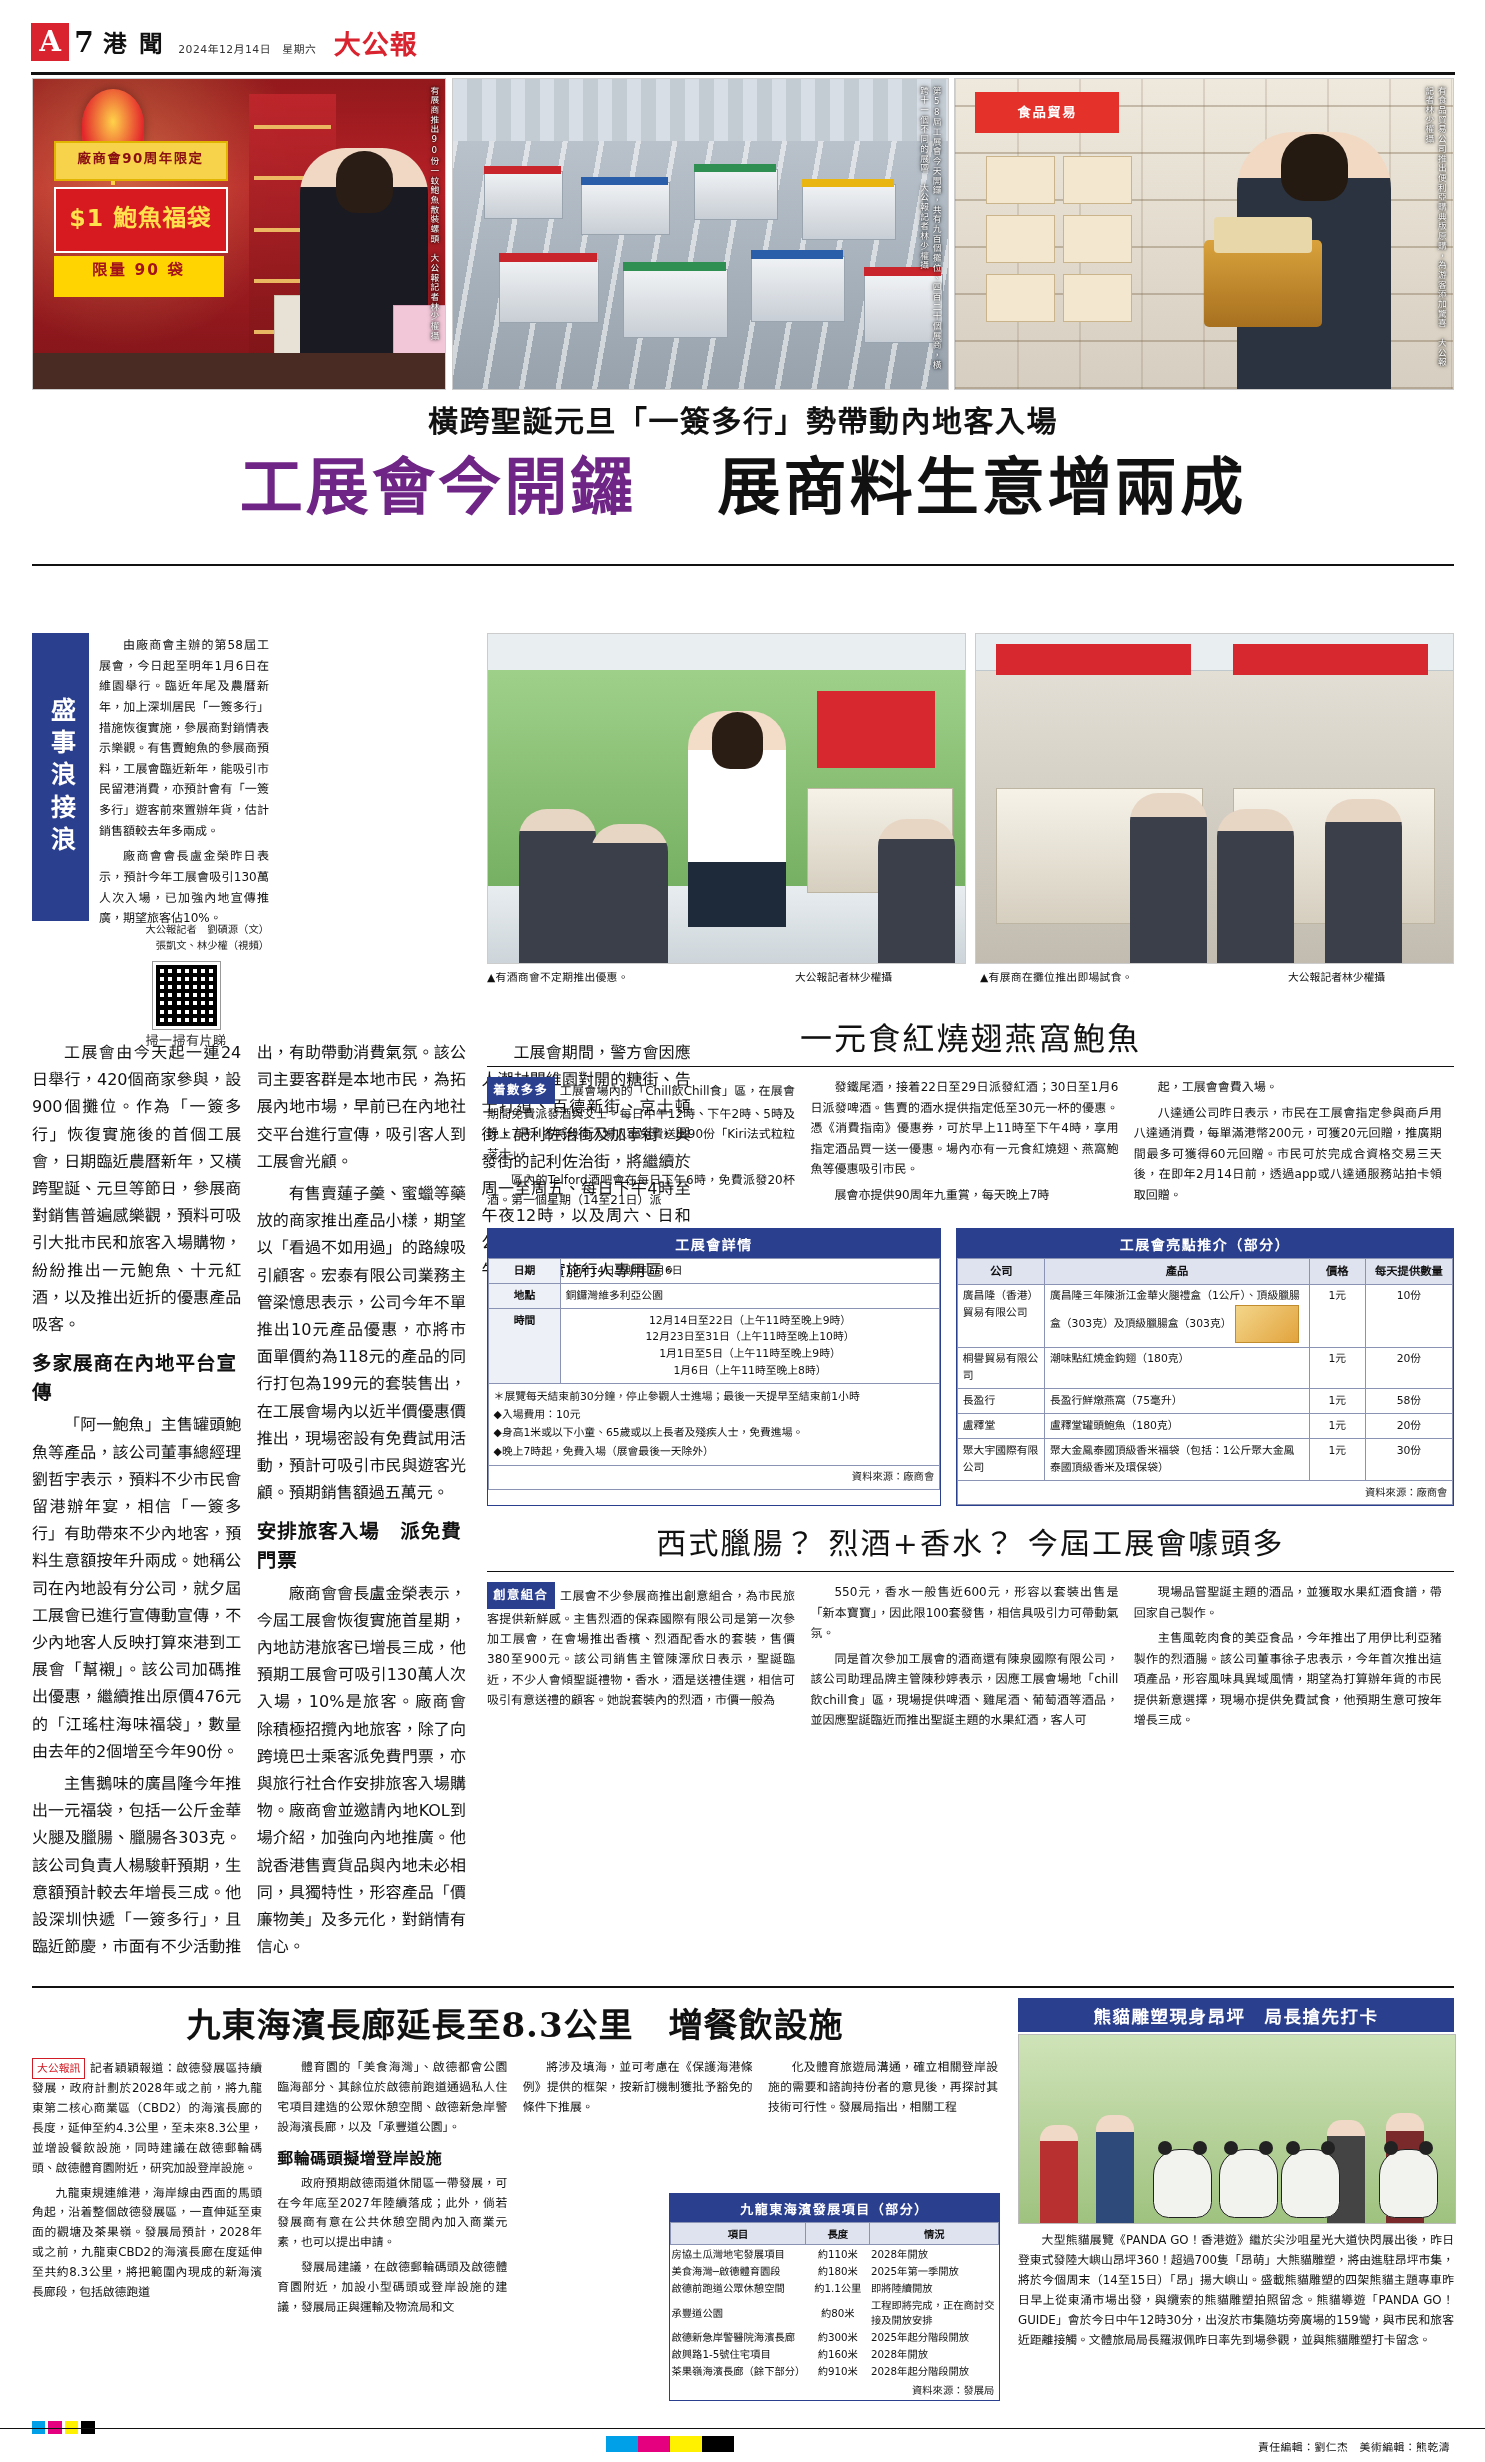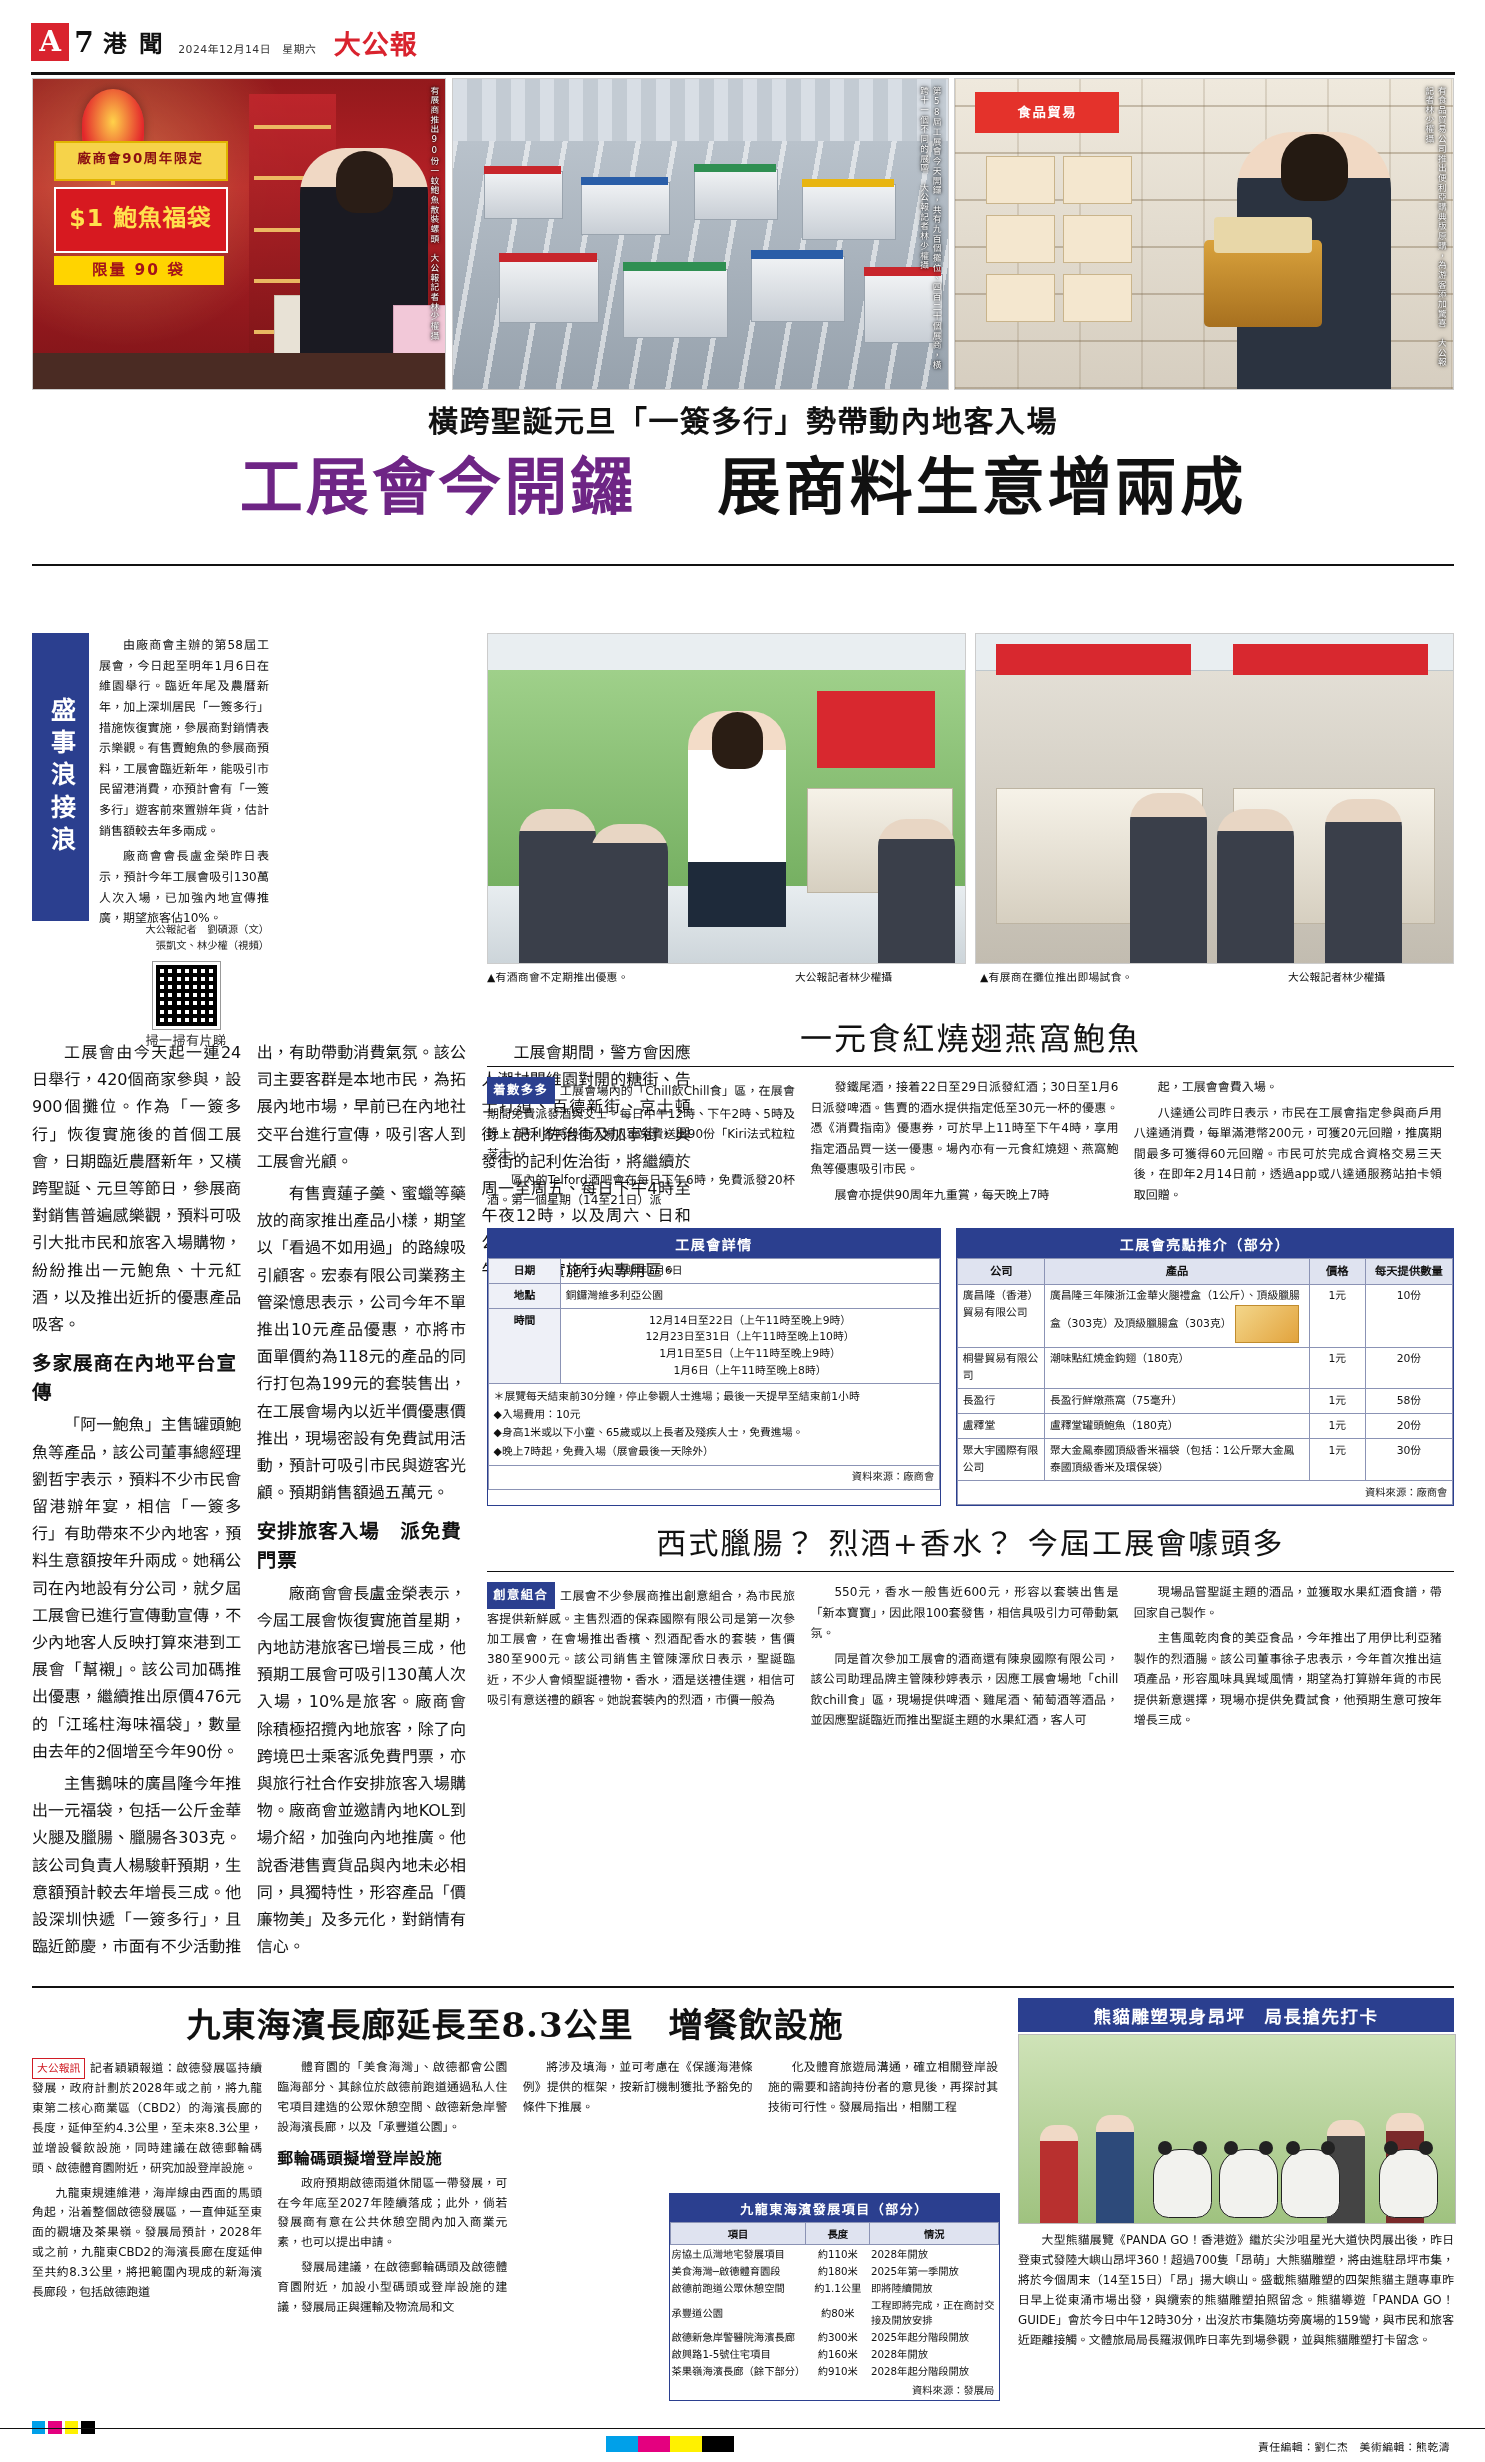--- a/index.html
+++ b/index.html
@@ -24,21 +24,21 @@
   .p1{width:414px;height:310px;background:
     linear-gradient(#7b1418,#7b1418) 0 0/100% 100% no-repeat;}
   .p1 .wall{position:absolute;left:0;top:0;width:100%;height:100%;
     background:
       radial-gradient(circle at 22% 30%, rgba(255,220,120,.35), transparent 45%),
       linear-gradient(180deg,#93191c 0%, #b52026 35%, #7d1418 100%);}
   .p1 .banner{position:absolute;left:20.5px;top:62px;width:170px;height:36px;background:#f6d34a;border:2.1px solid #e0b400;}
   .p1 .banner b{display:block;text-align:center;font-size:13.4px;color:#8a0f12;line-height:32px;font-weight:700;letter-spacing:1.5px;}
   .p1 .redbox{position:absolute;left:20.5px;top:108px;width:170px;height:62px;background:#d71920;border:2.6px solid #fff;}
   .p1 .redbox span{display:block;text-align:center;color:#ffe14d;font-size:23.6px;font-weight:700;line-height:59px;letter-spacing:1px;}
-  .p1 .yellowbar{position:absolute;left:20.5px;top:177px;width:170px;height:29px;background:#ffd400;}
+  .p1 .yellowbar{position:absolute;left:20.5px;top:177px;width:170px;height:41px;background:#ffd400;}
   .p1 .yellowbar span{display:block;text-align:center;color:#a3121a;font-size:15.4px;font-weight:700;line-height:29px;letter-spacing:2.1px;}
   .p1 .lantern{position:absolute;left:49px;top:10.3px;width:62px;height:82px;background:radial-gradient(ellipse at 50% 40%,#ffd24a,#e3262b 70%);border-radius:50%/44%;box-shadow:0 0 9.2px rgba(0,0,0,.35);}
   .p1 .lantern:after{content:"";position:absolute;left:50%;bottom:-13.4px;width:4.1px;height:15.4px;margin-left:-2.1px;background:#ffd24a;}
   .p1 .shelf{position:absolute;left:216px;top:15.4px;width:87px;height:277px;background:linear-gradient(180deg,#c1272d,#7c1417);opacity:.9;}
   .p1 .shelf i{position:absolute;left:5.1px;width:77px;height:4.1px;background:#f3c969;display:block;}
   .p1 .person{position:absolute;left:267px;bottom:0;width:128px;height:241px;background:linear-gradient(180deg,#f0d8c4 0 16%,#1a1a22 16% 100%);border-radius:46px 46px 0 0;}
   .p1 .person:before{content:"";position:absolute;left:36px;top:3.1px;width:57px;height:62px;background:#2a1d16;border-radius:28px 28px 20.5px 20.5px;}
   .p1 .bag{position:absolute;left:241px;bottom:15.4px;width:62px;height:77px;background:#e8e2d6;border:1.5px solid #cfc6b4;}
   .p1 .bag2{position:absolute;left:360px;bottom:10.3px;width:57px;height:72px;background:#f2c8d8;border:1.5px solid #d9a4bb;}
   .p1 .floor{position:absolute;left:0;bottom:0;width:100%;height:36px;background:#4a2b23;}

